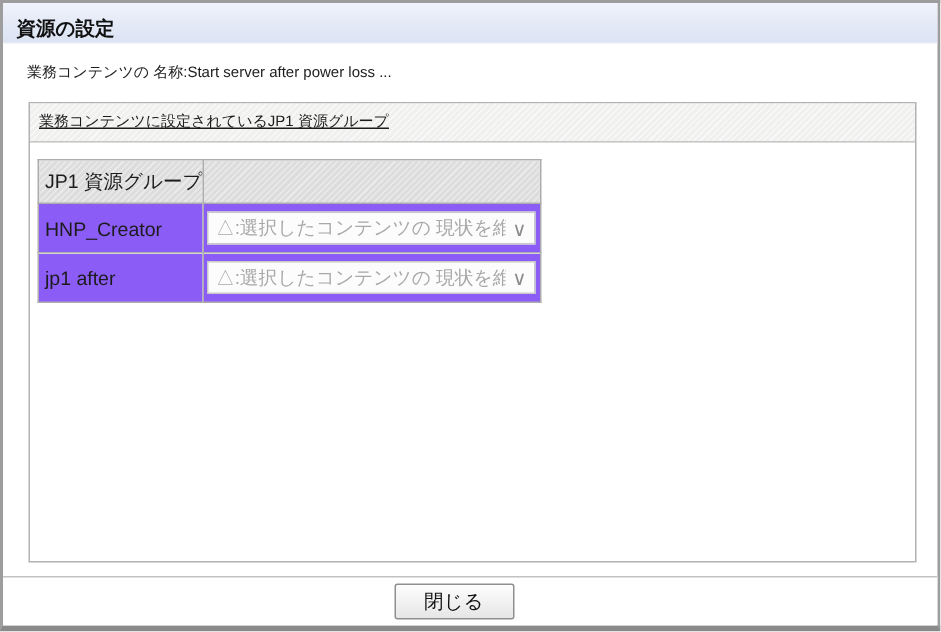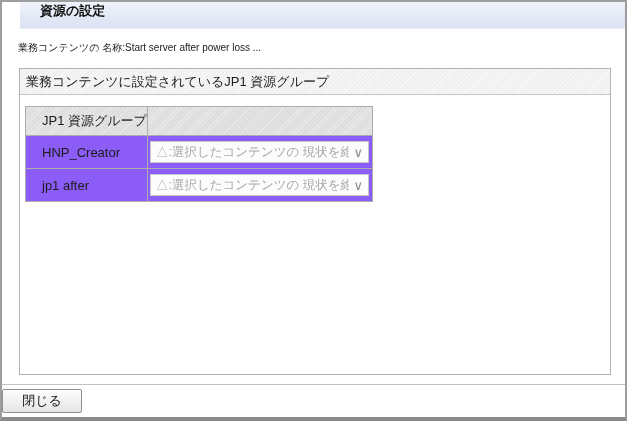--- a/index.html
+++ b/index.html
@@ -10,80 +10,79 @@
     border:2px solid #9d9d9d;
     border-bottom:4px solid #8a8a8a;
     background:#ffffff;
     font-family:"Liberation Sans", sans-serif;
     overflow:hidden;
   }
   .titlebar {
     height:26px;
     background:linear-gradient(to bottom, #f0f3fb 0%, #e3e9f6 55%, #dce3f3 100%);
     border-bottom:1px solid #e6eaf5;
-    display:flex; align-items:flex-start;
-    padding:0 20px;
-    margin-left:18px;
+    display:flex; align-items:flex-end;
+    padding:0 9px;
   }
   .title { font-weight:bold; font-size:13px; color:#111; }
   .name-label {
     position:absolute; top:39px; left:16px;
     font-size:10px; color:#1c1c1c; white-space:nowrap;
   }
   .panel {
     position:absolute; left:17px; top:66px;
     width:592px; height:307px;
     box-sizing:border-box;
     border:1px solid #b2b2b2;
     background:#fff;
   }
   .panel-header {
     height:25px; line-height:25px;
     padding-left:6px;
     background-color:#f0f0ef;
     background-image:repeating-linear-gradient(135deg, rgba(255,255,255,.55) 0 1px, transparent 1px 3px);
     border-bottom:1px solid #c6c6c6;
-    font-size:13px; color:#1c1c1c;
-    white-space:nowrap; overflow:hidden;
+    font-size:10px; color:#1c1c1c;
+    white-space:nowrap; overflow:hidden;text-decoration:underline;
   }
   table.rg-table { border-collapse:collapse; margin:11px 0 0 5px; table-layout:fixed; }
   .rg-table th, .rg-table td {
     border:1px solid #adadad;
     font-size:13px; color:#1c1c1c;
     padding:0;
     overflow:hidden; white-space:nowrap;
   }
   .rg-table th {
     height:29px;
     background-color:#dcdcdc;
     background-image:repeating-linear-gradient(135deg, rgba(255,255,255,.45) 0 1px, transparent 1px 3px);
     font-weight:normal; text-align:left;
   }
-  th.col-group, td.cell-group { width:103px; padding-left:16px; box-sizing:border-box; }
+  th.col-group, td.cell-group { width:103px; padding-left:4px; box-sizing:border-box; }
   th.col-select, td.cell-select { width:225px; box-sizing:border-box; }
   .rg-table td { height:33px; background:#8b5cf6; }
   .dropdown {
     width:219px; height:22px;
     margin-left:2px;
     box-sizing:border-box;
     border:1px solid #c9c9c9;
     background:#fcfcfc;
     display:flex; align-items:center; justify-content:space-between;
     padding:0 5px;
     color:#a8a8a8; font-size:12.5px;
     cursor:default;
   }
   .dropdown-text { overflow:hidden; white-space:nowrap; }
   .chevron { color:#8c8c8c; font-size:13px; flex:none; margin-left:4px; }
   .footer {
     position:absolute; left:0; right:0; bottom:0;
     height:32px;
     border-top:1px solid #c2c2c2;
     background:#fff;
-    display:flex; align-items:center; justify-content:flex-start;
+    display:flex; align-items:center; justify-content:center;
     padding-right:22px;
   }
   .close-btn {
     width:80px; height:24px;
     font-size:13px; font-family:inherit; color:#111;
     background:linear-gradient(to bottom, #fdfdfd, #e6e6e6);
     border:1px solid #8f8f8f;
     border-radius:2px;
     cursor:pointer;
   }

